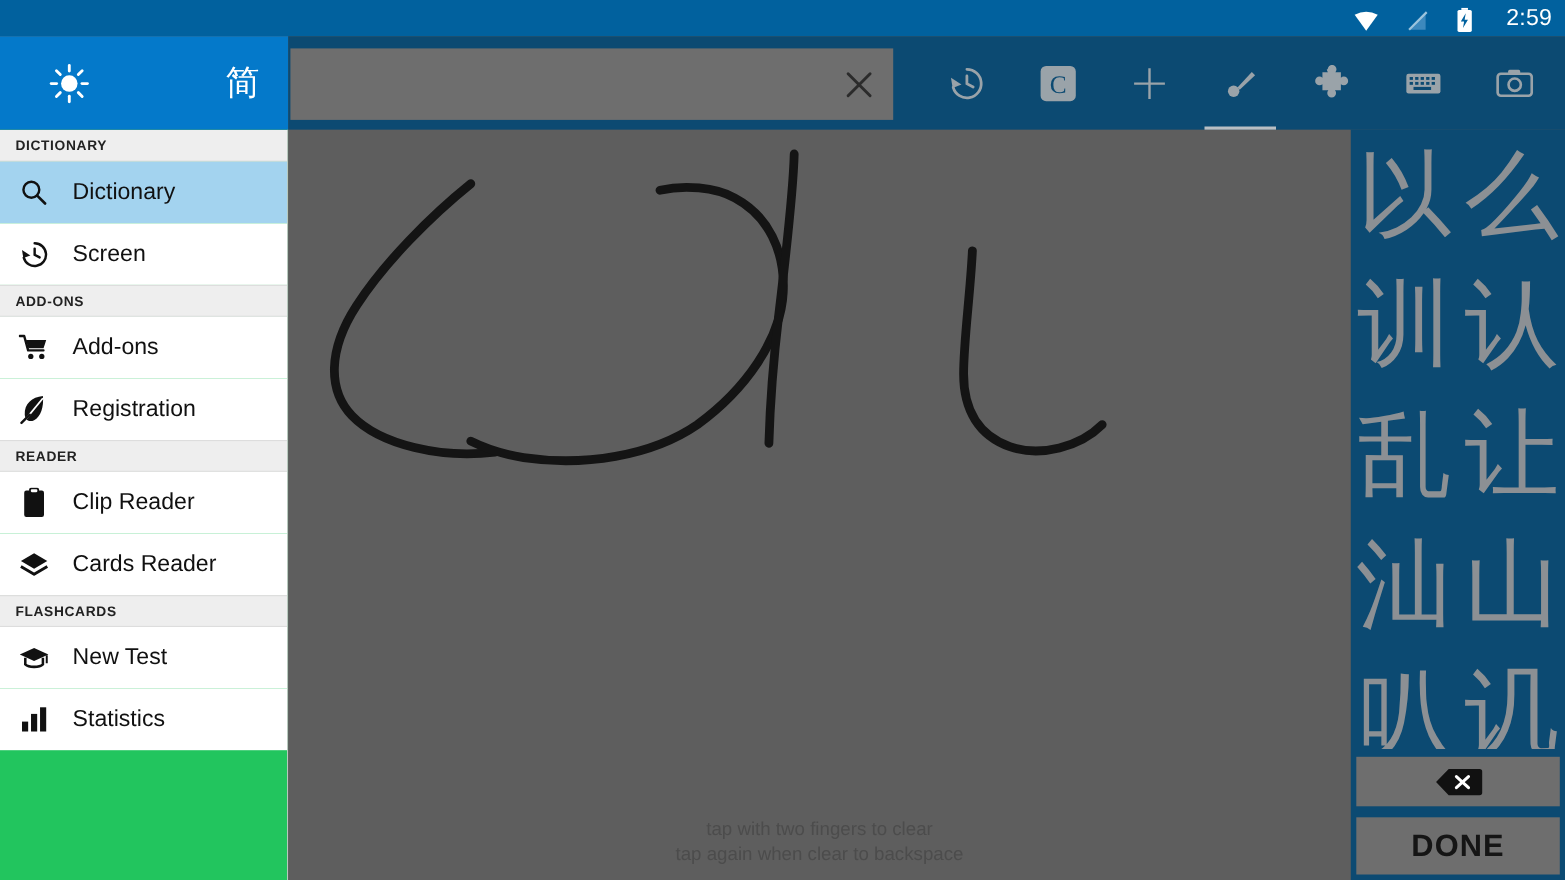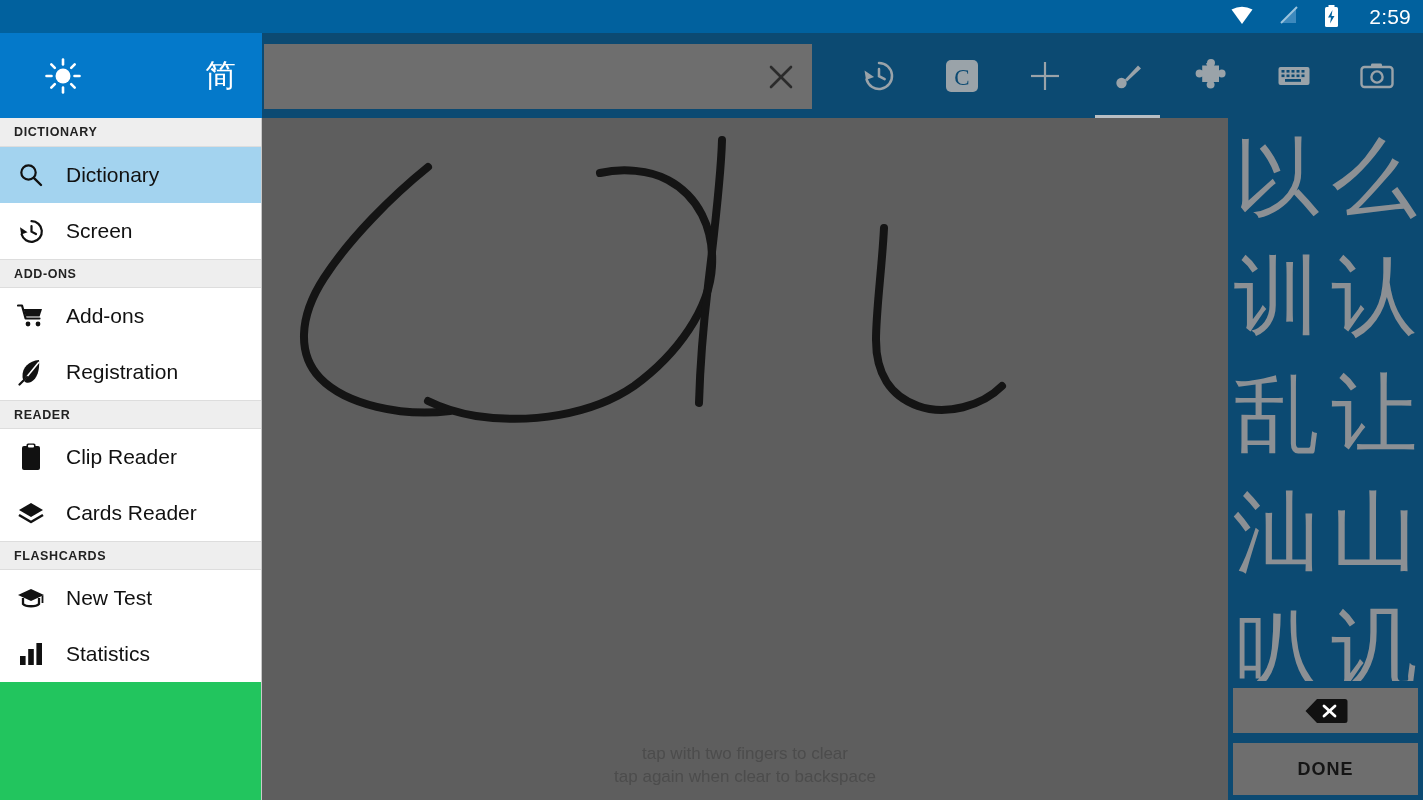--- a/index.html
+++ b/index.html
@@ -11,21 +11,21 @@
   }
   #app { position: relative; width: 1423px; height: 800px; }
 
   
   .statusbar {
     position: absolute; top: 0; left: 0; width: 1423px; height: 33px;
     background: #01619e;
     display: flex; align-items: center; justify-content: flex-end;
     padding-right: 12px;
   }
-  .status-icons { display: flex; align-items: flex-start; gap: 25px; }
+  .status-icons { display: flex; align-items: flex-end; gap: 25px; }
   .sb-ico { display: block; }
   .sb-time {
     color: #ffffff; font-size: 21px; letter-spacing: .2px;
     margin-left: 5px; font-family: "Liberation Sans", sans-serif;
   }
 
   
   .drawer-head {
     position: absolute; top: 33px; left: 0; width: 262px; height: 85px;
     background: #0479ca;
@@ -124,21 +124,21 @@
     flex: 1; display: flex; align-items: center; justify-content: center;
     color: #8c9094; font-size: 86px; line-height: 1;
     font-family: "DejaVu Sans", sans-serif; cursor: pointer;
   }
   .panel-btn {
     position: absolute; left: 5px; width: 185px;
     background: #6e6e6e; border: none; cursor: pointer;
     display: flex; align-items: center; justify-content: center;
   }
   .btn-backspace { top: 570px; height: 45px; }
-  .btn-done { top: 625px; height: 52px; font-size: 18px; color: #151515;
+  .btn-done { top: 625px; height: 52px; font-size: 28px; color: #151515;
               font-weight: bold; letter-spacing: 1px;
               font-family: "Liberation Sans", sans-serif; }
 </style>
 </head>
 <body>
 
 <div id="app">
 
   <div class="statusbar">
     <div class="status-icons">

